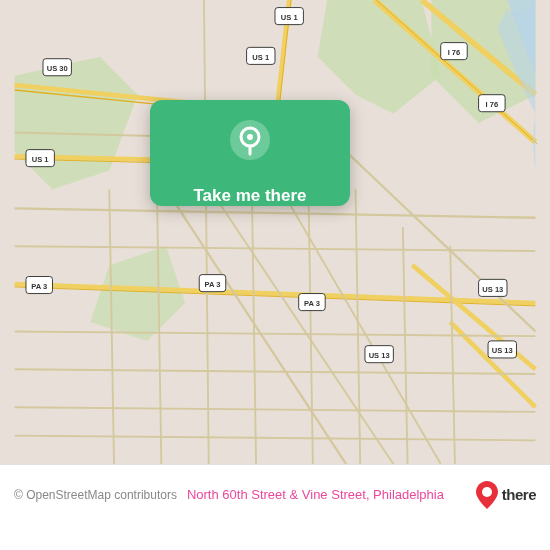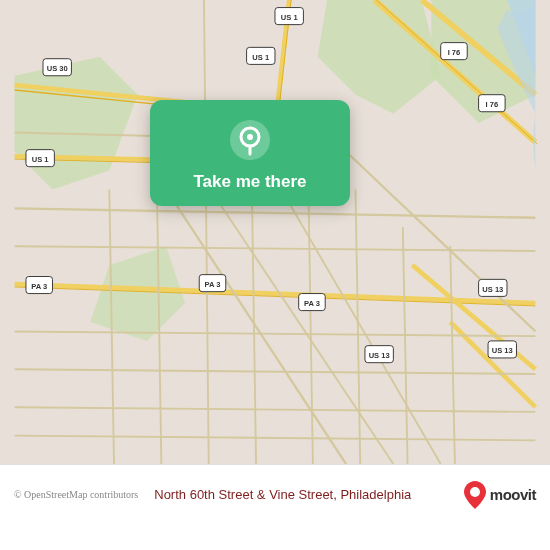--- a/index.html
+++ b/index.html
@@ -32,24 +32,25 @@
     #popup-card {
       position: absolute;
       top: 100px;
       left: 150px;
       width: 200px;
       background: #3db87a;
       border-radius: 12px;
       display: flex;
       flex-direction: column;
       align-items: center;
-      padding: 18px 20px 14px 20px;
+      padding: 18px 20px 0 20px;
       box-shadow: 0 4px 16px rgba(0,0,0,0.25);
       cursor: pointer;
       z-index: 10;
+      gap: 14px;
     }
 
     #pin-icon {
       width: 44px;
       height: 44px;
       margin-bottom: 10px;
     }
 
     #popup-label {
       color: #fff;
@@ -64,31 +65,30 @@
       height: 60px;
       background: #fff;
       display: flex;
       align-items: center;
       padding: 0 14px;
       border-top: 1px solid #e0e0e0;
       justify-content: space-between;
     }
 
     #attribution {
-      font-size: 10px;
+      font-size: 12px;
       color: #888;
-      font-family: Liberation Serif, serif;
     }
 
     #address-text {
       font-size: 13px;
-      color: #7f1d1d;
+      color: #ec4899;
       font-weight: 500;
       flex: 1;
-      margin-left: 16px;
+      margin-left: 10px;
     }
 
     #moovit-logo {
       display: flex;
       align-items: center;
       gap: 4px;
     }
 
     #moovit-pin {
       width: 22px;
@@ -211,15 +211,15 @@
 
 <div id="bottom-bar">
   <span id="attribution">© OpenStreetMap contributors</span>
   <span id="address-text">North 60th Street &amp; Vine Street, Philadelphia</span>
 
   <div id="moovit-logo">
     <svg id="moovit-pin" viewBox="0 0 22 28" xmlns="http://www.w3.org/2000/svg">
       <path d="M11 0 C5 0 0 5 0 11 C0 18 11 28 11 28 C11 28 22 18 22 11 C22 5 17 0 11 0Z" fill="#e8303a"></path>
       <circle cx="11" cy="11" r="5" fill="white"></circle>
     </svg>
-    <span id="moovit-wordmark">moovit</span>
+    <span id="moovit-wordmark">there</span>
   </div>
 </div>
 
 </body></html>

